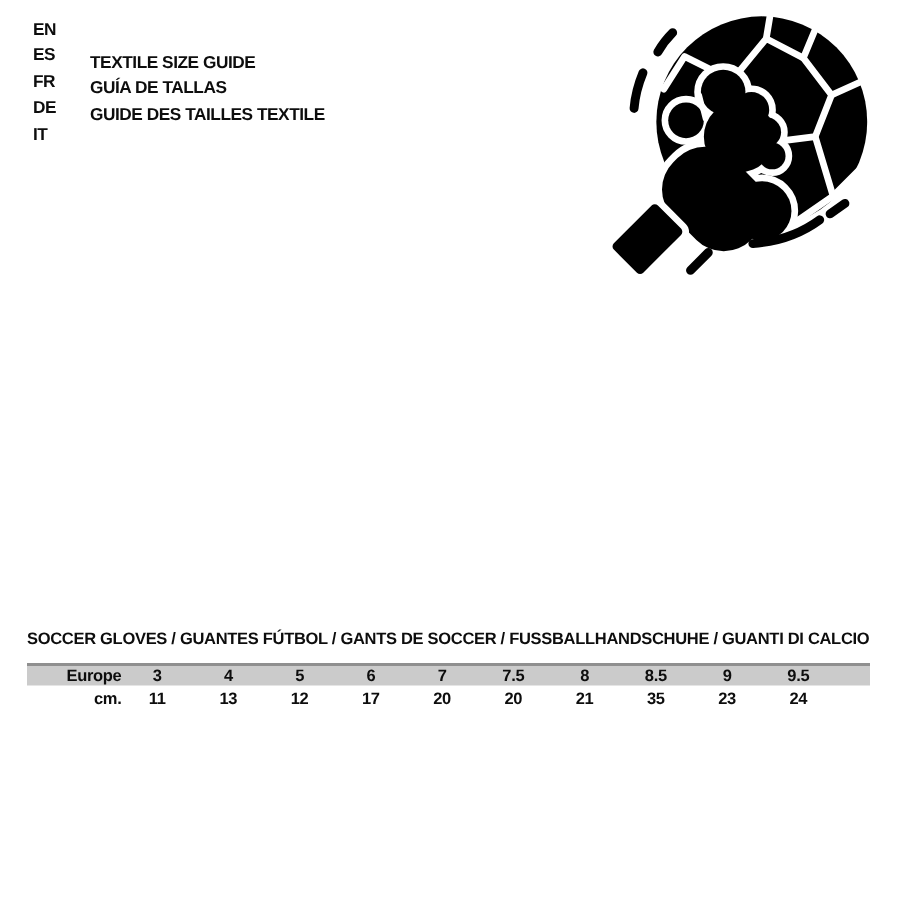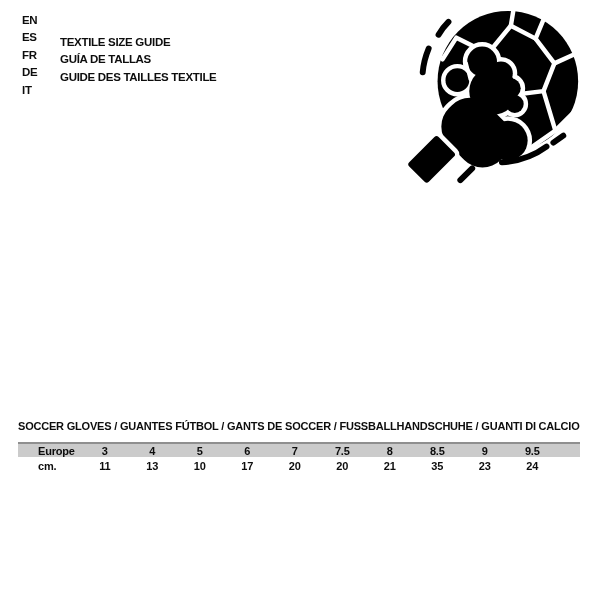--- a/index.html
+++ b/index.html
@@ -25,21 +25,21 @@
   .hand-fill{fill:currentColor;}
   .crease{stroke:#fff;stroke-width:3.5;fill:none;stroke-linecap:round;}
 
   
   .table-section{position:absolute;left:18px;top:420px;width:562px;}
   .table-title{font-size:11px;font-weight:700;letter-spacing:-0.2px;white-space:nowrap;margin:0 0 10px 0;}
   .size-table{width:562px;}
   .size-row{display:flex;align-items:center;font-size:11px;font-weight:700;letter-spacing:-0.2px;}
   .row-header{background:var(--header-bg,#cbcbcb);border-top:2px solid var(--header-border,#8f8f8f);height:13px;}
   .row-plain{height:17px;}
-  .cell-label{width:63px;padding-left:20px;box-sizing:border-box;}
+  .cell-label{width:63px;padding-left:20px;box-sizing:border-box;text-align:right;}
   .cell-value{width:47.5px;text-align:center;}
 </style>
 </head>
 <body style="color: rgb(13, 13, 13);">
 
 <div class="canvas">
 
   <div class="lang-list" id="langList">
       <div class="lang-row">
         <span class="lang-code">EN</span>
@@ -131,21 +131,21 @@
           <span class="cell-value">7.5</span>
           <span class="cell-value">8</span>
           <span class="cell-value">8.5</span>
           <span class="cell-value">9</span>
           <span class="cell-value">9.5</span>
         </div>
         <div class="size-row row-plain">
           <span class="cell-label">cm.</span>
           <span class="cell-value">11</span>
           <span class="cell-value">13</span>
-          <span class="cell-value">10</span>
+          <span class="cell-value">12</span>
           <span class="cell-value">17</span>
           <span class="cell-value">20</span>
           <span class="cell-value">20</span>
           <span class="cell-value">21</span>
           <span class="cell-value">35</span>
           <span class="cell-value">23</span>
           <span class="cell-value">24</span>
         </div>
       </div>
   </div>

